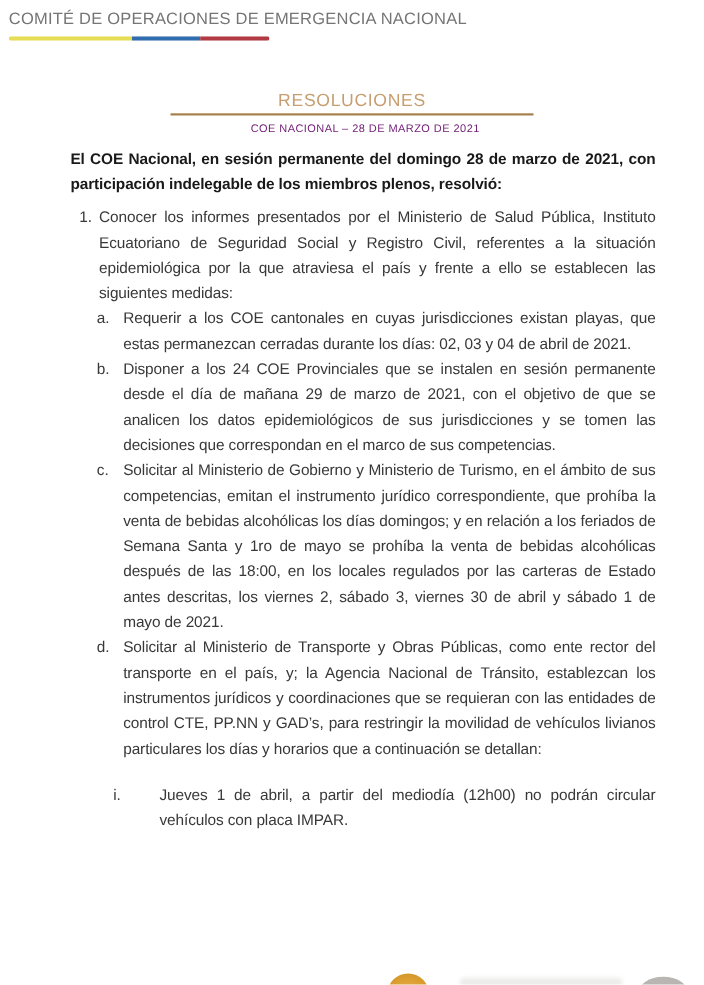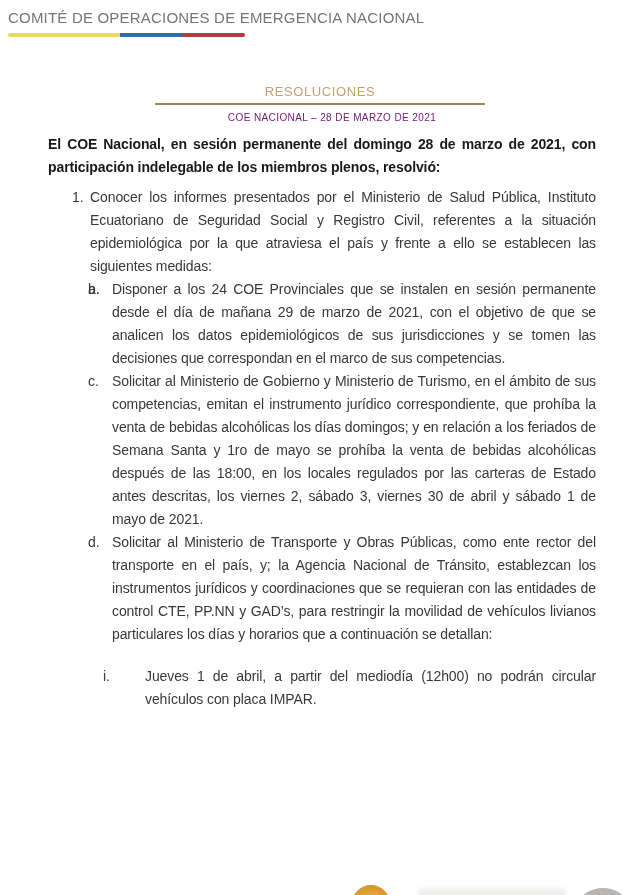--- a/index.html
+++ b/index.html
@@ -27,21 +27,21 @@
     overflow: hidden;
     display: flex;
   }
   .flag-bar .seg-yellow { width: 112px; height: 100%; }
   .flag-bar .seg-blue   { width: 62px;  height: 100%; }
   .flag-bar .seg-red    { width: 63px;  height: 100%; }
 
   
   .title-block { margin-top: 45px; text-align: center; }
   .title-block .main-title {
-    font-size: 13px;
+    font-size: 16px;
     letter-spacing: 0.6px;
     color: #C79E6F;
     line-height: 19px;
   }
   .title-block .title-rule {
     width: 330px; height: 2px;
     margin: 2px auto 3px auto;
     background: #A6814B;
   }
   .title-block .sub-title {
@@ -59,20 +59,21 @@
     font-size: 14px;
     letter-spacing: -0.1px;
     line-height: 23px;
     color: #383838;
     text-align: justify;
   }
   .intro {
     font-weight: 700;
     color: #191919;
     margin-bottom: 7px;
+    margin-left: 16px;
   }
   .res-item { position: relative; padding-left: 42px; }
   .res-item .num-marker { position: absolute; left: 24px; top: 0; }
   .sub-item { position: relative; padding-left: 64px; }
   .sub-item .letter-marker { position: absolute; left: 40px; top: 0; }
   .schedule { margin-top: 19px; }
   .sched-item { position: relative; padding-left: 97px; }
   .sched-item .roman-marker { position: absolute; left: 55px; top: 0; }
 
   
@@ -116,20 +117,21 @@
 
     <div class="intro">El COE Nacional, en sesión permanente del domingo 28 de marzo de 2021, con participación indelegable de los miembros plenos, resolvió:</div>
 
     <div class="res-item">
       <span class="num-marker">1.</span>
       <span>Conocer los informes presentados por el Ministerio de Salud Pública, Instituto Ecuatoriano de Seguridad Social y Registro Civil, referentes a la situación epidemiológica por la que atraviesa el país y frente a ello se establecen las siguientes medidas:</span>
     </div>
 
     <div class="sub-item">
       <span class="letter-marker">a.</span>
+      <span>Requerir a los COE cantonales en cuyas jurisdicciones existan playas, que estas permanezcan cerradas durante los días: 02, 03 y 04 de abril de 2021.</span>
     </div>
 
     <div class="sub-item">
       <span class="letter-marker">b.</span>
       <span>Disponer a los 24 COE Provinciales que se instalen en sesión permanente desde el día de mañana 29 de marzo de 2021, con el objetivo de que se analicen los datos epidemiológicos de sus jurisdicciones y se tomen las decisiones que correspondan en el marco de sus competencias.</span>
     </div>
 
     <div class="sub-item">
       <span class="letter-marker">c.</span>
       <span>Solicitar al Ministerio de Gobierno y Ministerio de Turismo, en el ámbito de sus competencias, emitan el instrumento jurídico correspondiente, que prohíba la venta de bebidas alcohólicas los días domingos; y en relación a los feriados de Semana Santa y 1ro de mayo se prohíba la venta de bebidas alcohólicas después de las 18:00, en los locales regulados por las carteras de Estado antes descritas, los viernes 2, sábado 3, viernes 30 de abril y sábado 1 de mayo de 2021.</span>

